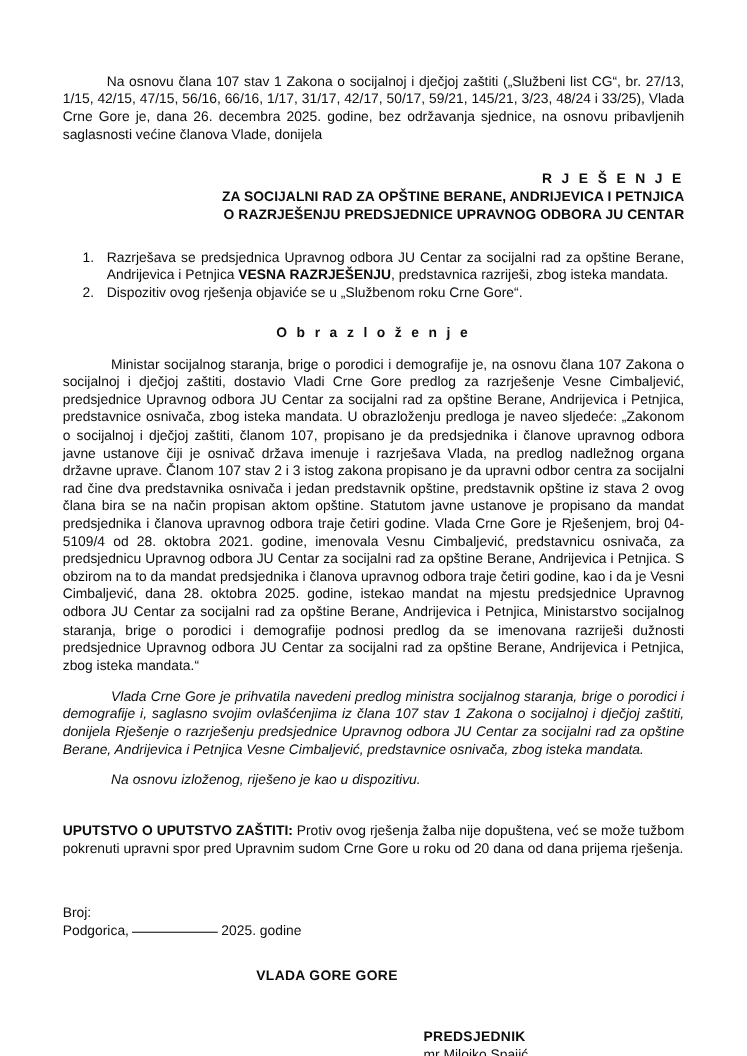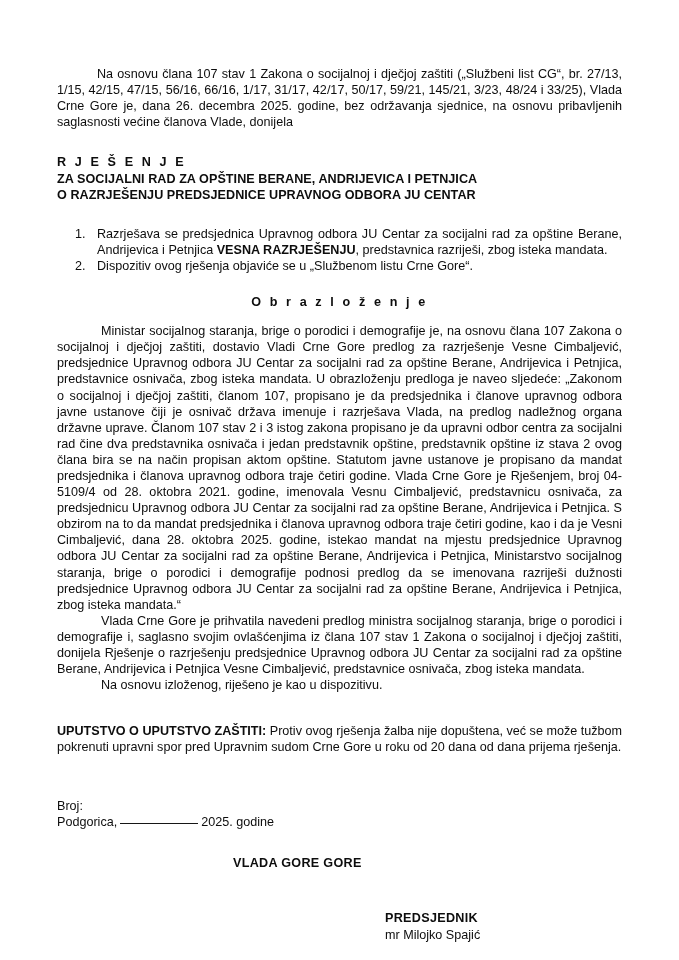--- a/index.html
+++ b/index.html
@@ -42,21 +42,21 @@
   .para.indent {
     text-indent: 40px;
   }
   .para.indent-lg {
     text-indent: 44px;
   }
 
   
   .title-block {
     margin-top: 24px;
-    text-align: left;
+    text-align: right;
   }
   .title-main {
     font-size: 12.6px;
     font-weight: bold;
     letter-spacing: 2.6px;
     line-height: 16.5px;
     margin: 0;
   }
   .title-sub {
     font-size: 12.6px;
@@ -98,21 +98,22 @@
     text-align: center;
     font-size: 12.6px;
     font-weight: bold;
     letter-spacing: 2.6px;
   }
 
   .body-block {
     margin-top: 14px;
   }
   .body-block .para + .para {
-    margin-top: 0;
+    margin-top: 12px;
+    font-style: italic;
   }
 
   
   .pravna {
     margin-top: 30px;
   }
 
   
   .footer {
     margin-top: 42px;
@@ -161,21 +162,21 @@
       <div class="title-main">R J E Š E N J E</div>
       <div class="title-sub">ZA SOCIJALNI RAD ZA OPŠTINE BERANE, ANDRIJEVICA I PETNJICA</div>
       <div class="title-sub">O RAZRJEŠENJU PREDSJEDNICE UPRAVNOG ODBORA JU CENTAR</div>
     </div>
 
     <ol class="dispozitiv">
       <li>
         <span class="marker">1.</span><span>Razrješava se predsjednica Upravnog odbora JU Centar za socijalni rad za opštine Berane, Andrijevica i Petnjica </span><span class="bold">VESNA RAZRJEŠENJU</span><span>, predstavnica razriješi, zbog isteka mandata.</span>
       </li>
       <li>
-        <span class="marker">2.</span><span>Dispozitiv ovog rješenja objaviće se u „Službenom listu Crne Gore“.</span>
+        <span class="marker">2.</span><span>Dispozitiv ovog rješenja objaviće se u „Službenom roku Crne Gore“.</span>
       </li>
     </ol>
 
     <div class="obraz-heading">O b r a z l o ž e n j e</div>
 
     <div class="body-block">
       <p class="para indent-lg">Ministar socijalnog staranja, brige o porodici i demografije je, na osnovu člana 107 Zakona o socijalnoj i dječjoj zaštiti, dostavio Vladi Crne Gore predlog za razrješenje Vesne Cimbaljević, predsjednice Upravnog odbora JU Centar za socijalni rad za opštine Berane, Andrijevica i Petnjica, predstavnice osnivača, zbog isteka mandata. U obrazloženju predloga je naveo sljedeće: „Zakonom o socijalnoj i dječjoj zaštiti, članom 107, propisano je da predsjednika i članove upravnog odbora javne ustanove čiji je osnivač država imenuje i razrješava Vlada, na predlog nadležnog organa državne uprave. Članom 107 stav 2 i 3 istog zakona propisano je da upravni odbor centra za socijalni rad čine dva predstavnika osnivača i jedan predstavnik opštine, predstavnik opštine iz stava 2 ovog člana bira se na način propisan aktom opštine. Statutom javne ustanove je propisano da mandat predsjednika i članova upravnog odbora traje četiri godine. Vlada Crne Gore je Rješenjem, broj 04-5109/4 od 28. oktobra 2021. godine, imenovala Vesnu Cimbaljević, predstavnicu osnivača, za predsjednicu Upravnog odbora JU Centar za socijalni rad za opštine Berane, Andrijevica i Petnjica. S obzirom na to da mandat predsjednika i članova upravnog odbora traje četiri godine, kao i da je Vesni Cimbaljević, dana 28. oktobra 2025. godine, istekao mandat na mjestu predsjednice Upravnog odbora JU Centar za socijalni rad za opštine Berane, Andrijevica i Petnjica, Ministarstvo socijalnog staranja, brige o porodici i demografije podnosi predlog da se imenovana razriješi dužnosti predsjednice Upravnog odbora JU Centar za socijalni rad za opštine Berane, Andrijevica i Petnjica, zbog isteka mandata.“</p>
       <p class="para indent-lg">Vlada Crne Gore je prihvatila navedeni predlog ministra socijalnog staranja, brige o porodici i demografije i, saglasno svojim ovlašćenjima iz člana 107 stav 1 Zakona o socijalnoj i dječjoj zaštiti, donijela Rješenje o razrješenju predsjednice Upravnog odbora JU Centar za socijalni rad za opštine Berane, Andrijevica i Petnjica Vesne Cimbaljević, predstavnice osnivača, zbog isteka mandata.</p>
       <p class="para indent-lg">Na osnovu izloženog, riješeno je kao u dispozitivu.</p>
     </div>

